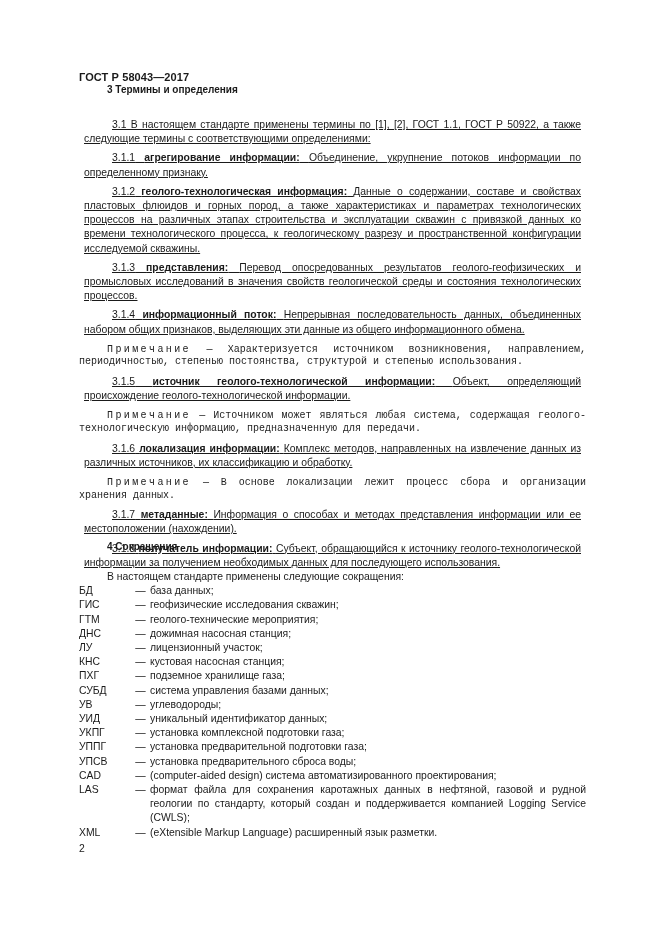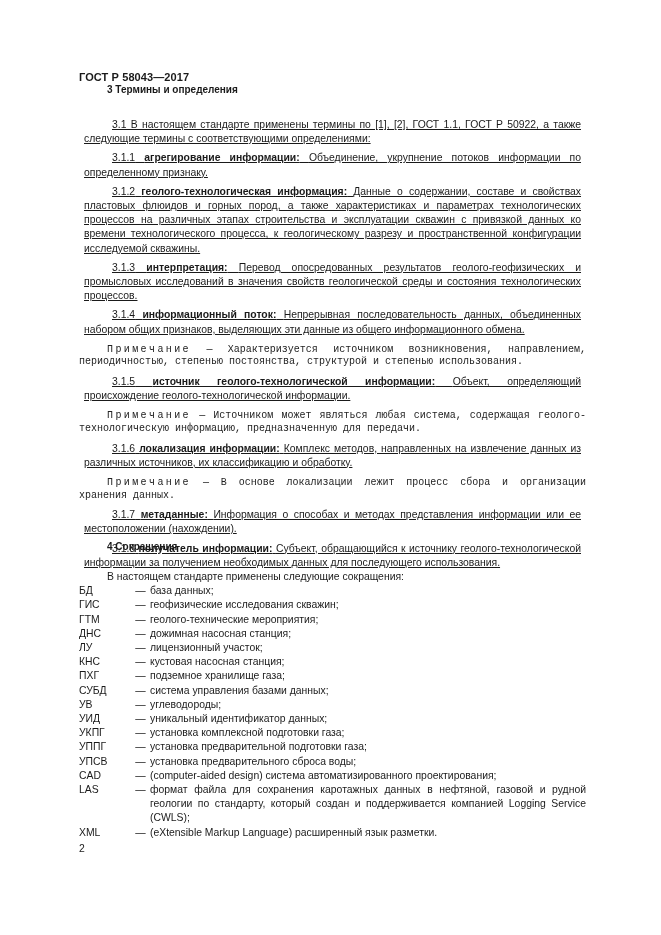--- a/index.html
+++ b/index.html
@@ -48,21 +48,21 @@
 
 <h2 class="section-title" style="top:84px;margin:0;">3 Термины и определения</h2>
 
 <div class="text-block" style="top:113px;">
   <p class="para">3.1 В настоящем стандарте применены термины по [1], [2], ГОСТ 1.1, ГОСТ Р 50922, а также следующие термины с соответствующими определениями:</p>
 
   <p class="para"><span>3.1.1</span> <span class="term">агрегирование информации:</span> <span>Объединение, укрупнение потоков информации по определенному признаку.</span></p>
 
   <p class="para"><span>3.1.2</span> <span class="term">геолого-технологическая информация:</span> <span>Данные о содержании, составе и свойствах пластовых флюидов и горных пород, а также характеристиках и параметрах технологических процессов на различных этапах строительства и эксплуатации скважин с привязкой данных ко времени технологического процесса, к геологическому разрезу и пространственной конфигурации исследуемой скважины.</span></p>
 
-  <p class="para"><span>3.1.3</span> <span class="term">интерпретация:</span> <span>Перевод опосредованных результатов геолого-геофизических и промысловых исследований в значения свойств геологической среды и состояния технологических процессов.</span></p>
+  <p class="para"><span>3.1.3</span> <span class="term">представления:</span> <span>Перевод опосредованных результатов геолого-геофизических и промысловых исследований в значения свойств геологической среды и состояния технологических процессов.</span></p>
 
   <p class="para"><span>3.1.4</span> <span class="term">информационный поток:</span> <span>Непрерывная последовательность данных, объединенных набором общих признаков, выделяющих эти данные из общего информационного обмена.</span></p>
   <p class="note"><span class="note-label">Примечание</span> <span>— Характеризуется источником возникновения, направлением, периодичностью, степенью постоянства, структурой и степенью использования.</span></p>
 
   <p class="para"><span>3.1.5</span> <span class="term">источник геолого-технологической информации:</span> <span>Объект, определяющий происхождение геолого-технологической информации.</span></p>
   <p class="note"><span class="note-label">Примечание</span> <span>— Источником может являться любая система, содержащая геолого-технологическую информацию, предназначенную для передачи.</span></p>
 
   <p class="para"><span>3.1.6</span> <span class="term">локализация информации:</span> <span>Комплекс методов, направленных на извлечение данных из различных источников, их классификацию и обработку.</span></p>
   <p class="note"><span class="note-label">Примечание</span> <span>— В основе локализации лежит процесс сбора и организации хранения данных.</span></p>
 

